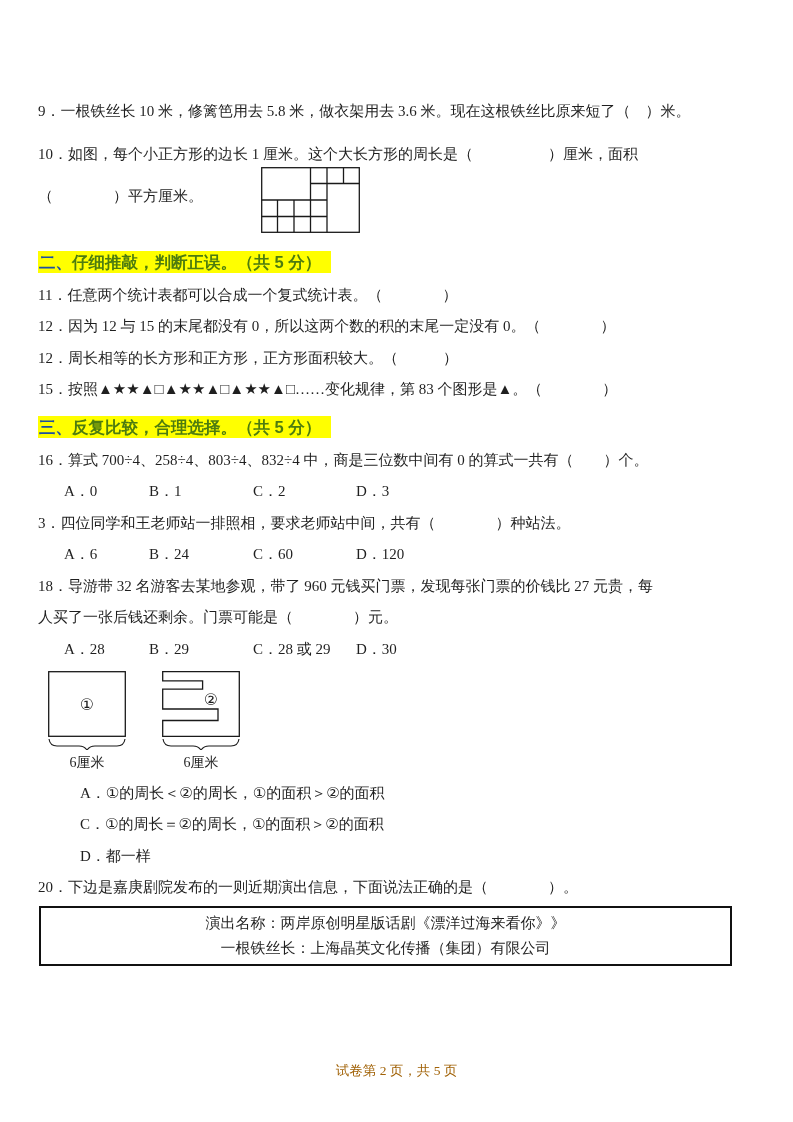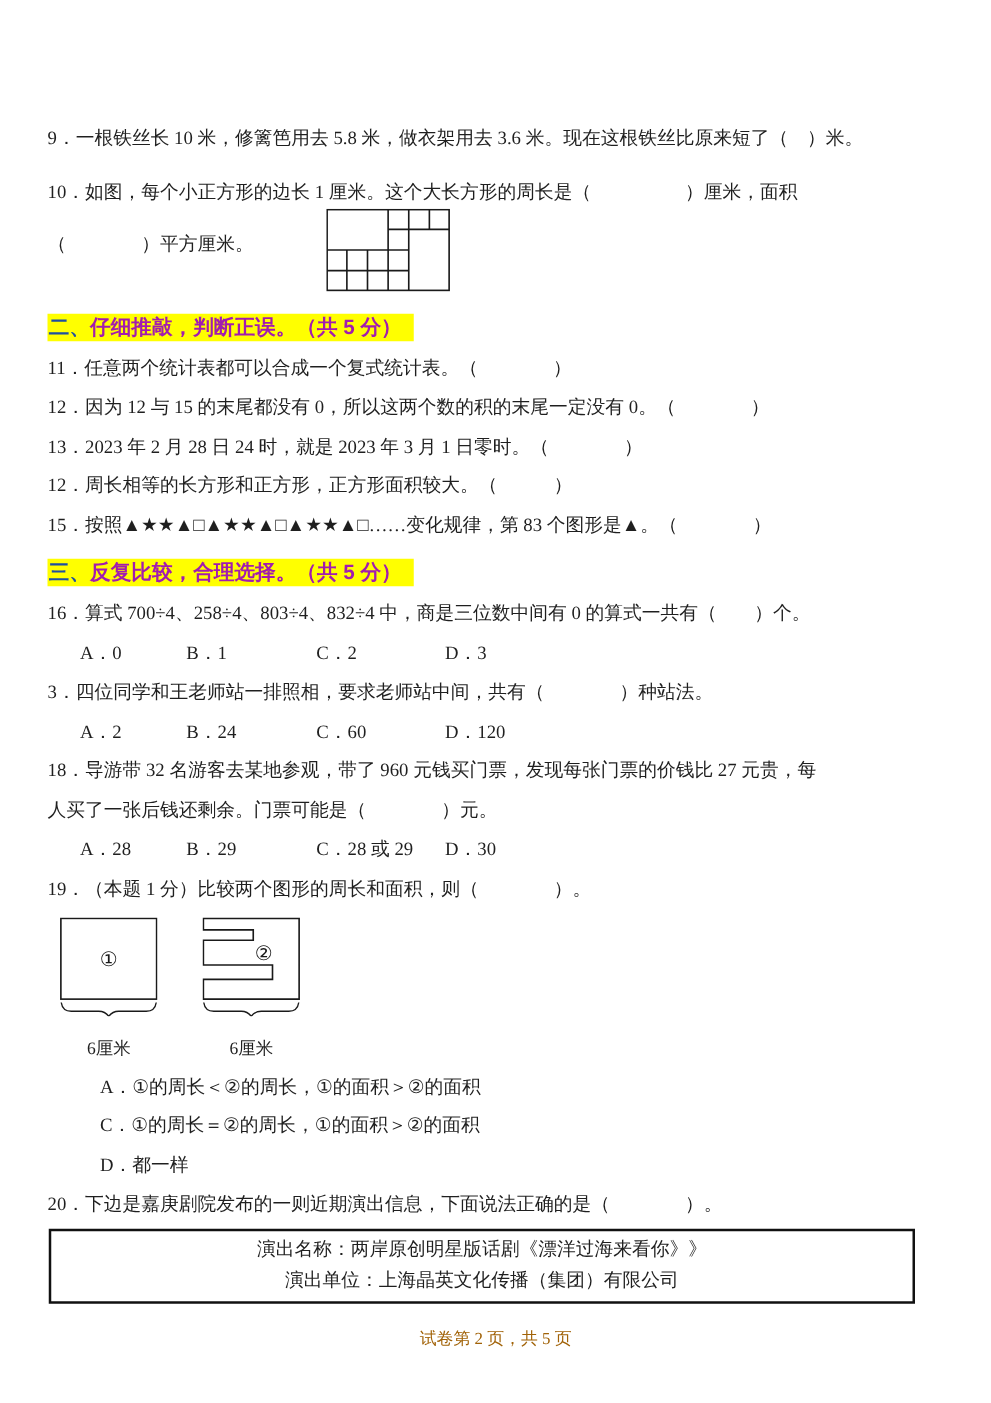--- a/index.html
+++ b/index.html
@@ -24,30 +24,30 @@
   .gridfig{position:absolute;left:223px;top:28px;}
   .sec{margin:8px 0 4px 0;line-height:26px;}
   .hl{
     background:#ffff00;
     font-weight:bold;
     font-size:16.5px;
     padding:2px 10px 2px 1px;
     font-family:"Liberation Sans","DejaVu Sans",sans-serif;
   }
   .hl .num{color:#1d4fa1;}
-  .hl .ttl{color:#a21caf;}
+  .hl .ttl{color:#4d7c0f;}
   .opts{display:flex;padding-left:26px;line-height:31.5px;}
   .opts .o1{width:85px;}
   .opts .o2{width:104px;}
   .opts .o3{width:103px;}
   .opts .o4{flex:1;}
   .optline{margin:0 0 0 42px;line-height:31.3px;}
   .fig19{display:flex;gap:36px;margin:6px 0 6px 10px;}
   .figwrap{display:flex;flex-direction:column;align-items:center;width:78px;}
-  .figcap{font-size:14px;line-height:18px;margin-top:18px;}
+  .figcap{font-size:14px;line-height:18px;margin-top:4px;}
   svg{display:block;}
   .infobox{
     border:2px solid #111;
     margin:3px 1px 11px 1px;
     padding:3px 0 4px 0;
     text-align:center;
     line-height:24.5px;
   }
   .footer{
     position:absolute;left:0;right:0;top:1062px;
@@ -80,54 +80,52 @@
       </g>
     </svg>
   </div>
 
   <div class="sec">
     <span class="hl"><span class="num">二、</span><span class="ttl">仔细推敲，判断正误。（共 5 分）</span></span>
   </div>
 
   <p class="q">11．任意两个统计表都可以合成一个复式统计表。（　　　　）</p>
   <p class="q">12．因为 12 与 15 的末尾都没有 0，所以这两个数的积的末尾一定没有 0。（　　　　）</p>
-  <p class="q">13．2023 年 2 月 28 日 24 时，就是 2023 年 3 月 1 日零时。（　　　　）</p>
   <p class="q">12．周长相等的长方形和正方形，正方形面积较大。（　　　）</p>
   <p class="q">15．按照▲★★▲□▲★★▲□▲★★▲□……变化规律，第 83 个图形是▲。（　　　　）</p>
 
   <div class="sec">
     <span class="hl"><span class="num">三、</span><span class="ttl">反复比较，合理选择。（共 5 分）</span></span>
   </div>
 
   <p class="q">16．算式 700÷4、258÷4、803÷4、832÷4 中，商是三位数中间有 0 的算式一共有（　　）个。</p>
   <div class="opts">
     <span class="o1">A．0</span>
     <span class="o2">B．1</span>
     <span class="o3">C．2</span>
     <span class="o4">D．3</span>
   </div>
 
   <p class="q">3．四位同学和王老师站一排照相，要求老师站中间，共有（　　　　）种站法。</p>
   <div class="opts">
-    <span class="o1">A．2</span>
+    <span class="o1">A．6</span>
     <span class="o2">B．24</span>
     <span class="o3">C．60</span>
     <span class="o4">D．120</span>
   </div>
 
   <p class="q">18．导游带 32 名游客去某地参观，带了 960 元钱买门票，发现每张门票的价钱比 27 元贵，每</p>
   <p class="q">人买了一张后钱还剩余。门票可能是（　　　　）元。</p>
   <div class="opts">
     <span class="o1">A．28</span>
     <span class="o2">B．29</span>
     <span class="o3">C．28 或 29</span>
     <span class="o4">D．30</span>
   </div>
 
-  <p class="q">19．（本题 1 分）比较两个图形的周长和面积，则（　　　　）。</p>
 
   <div class="fig19">
     <div class="figwrap">
       <svg width="78" height="66" viewBox="0 0 78 66">
         <rect x="0.7" y="0.7" width="76.6" height="64.6" fill="none" stroke="#1a1a1a" stroke-width="1.3"></rect>
         <text x="39" y="39" text-anchor="middle" font-size="16" fill="#1a1a1a">①</text>
       </svg>
       <svg width="78" height="13" viewBox="0 0 78 13">
         <path d="M1,2 Q2,9 9,9 L31,9 Q36,9 39,13 Q42,9 47,9 L69,9 Q76,9 77,2" fill="none" stroke="#1a1a1a" stroke-width="1.1"></path>
       </svg>
@@ -146,18 +144,18 @@
   </div>
 
   <p class="optline">A．①的周长＜②的周长，①的面积＞②的面积</p>
   <p class="optline">C．①的周长＝②的周长，①的面积＞②的面积</p>
   <p class="optline">D．都一样</p>
 
   <p class="q">20．下边是嘉庚剧院发布的一则近期演出信息，下面说法正确的是（　　　　）。</p>
 
   <div class="infobox">
     <div>演出名称：两岸原创明星版话剧《漂洋过海来看你》》</div>
-    <div>演出单位：上海晶英文化传播（集团）有限公司</div>
+    <div>一根铁丝长：上海晶英文化传播（集团）有限公司</div>
   </div>
 
   <div class="footer">试卷第 2 页，共 5 页</div>
 
 </div>
 
 </body></html>

